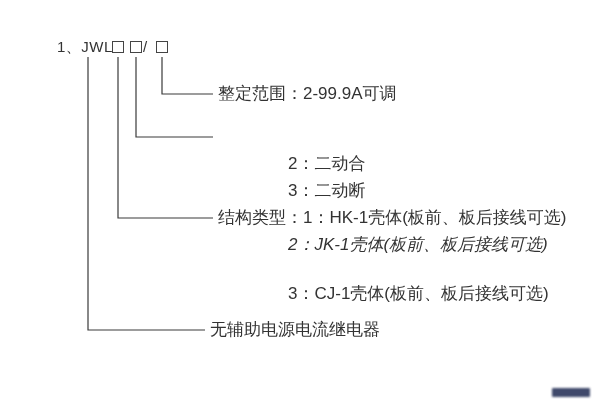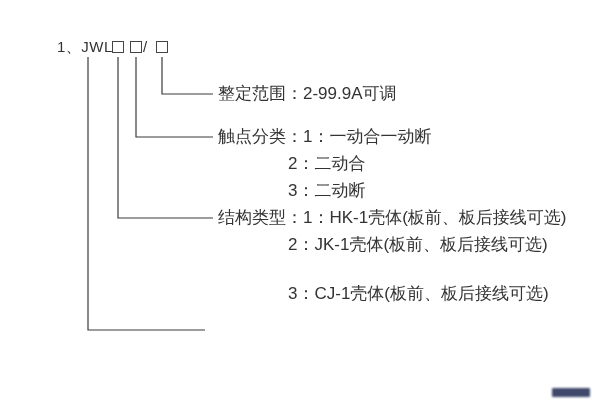--- a/index.html
+++ b/index.html
@@ -87,24 +87,24 @@
 
   <svg class="lines" viewBox="0 0 600 400" aria-hidden="true">
     <polyline points="162,57 162,94 213,94"></polyline>
     <polyline points="136,57 136,137 213,137"></polyline>
     <polyline points="118,57 118,218 213,218"></polyline>
     <polyline points="88,57 88,330 205,330"></polyline>
   </svg>
 
   <div class="label" style="left:218px; top:86px;">整定范围：2-99.9A可调</div>
 
-  <div class="label" style="left:218px; top:129px;">触点分类：1：一动合一动断</div>
   <div class="label" style="left:288px; top:156px;">2：二动合</div>
   <div class="label" style="left:288px; top:183px;text-align:right;">3：二动断</div>
 
   <div class="label" style="left:218px; top:210px;">结构类型：1：HK-1壳体(板前、板后接线可选)</div>
-  <div class="label" style="left:288px; top:237px;">2：JK-1壳体(板前、板后接线可选)</div>
+  <div class="label" style="left:288px; top:237px;font-style:italic;">2：JK-1壳体(板前、板后接线可选)</div>
   <div class="label" style="left:288px; top:264px;margin-top:22px;">3：CJ-1壳体(板前、板后接线可选)</div>
 
+  <div class="label" style="left:210px; top:322px;">无辅助电源电流继电器</div>
 
   <div class="watermark"></div>
 
 </div>
 
 </body></html>

